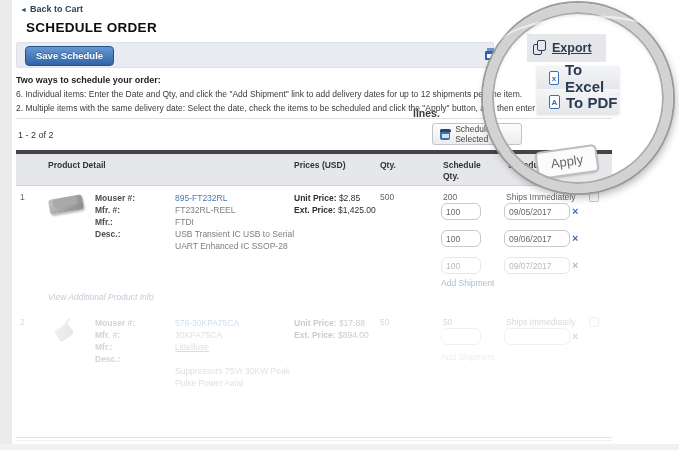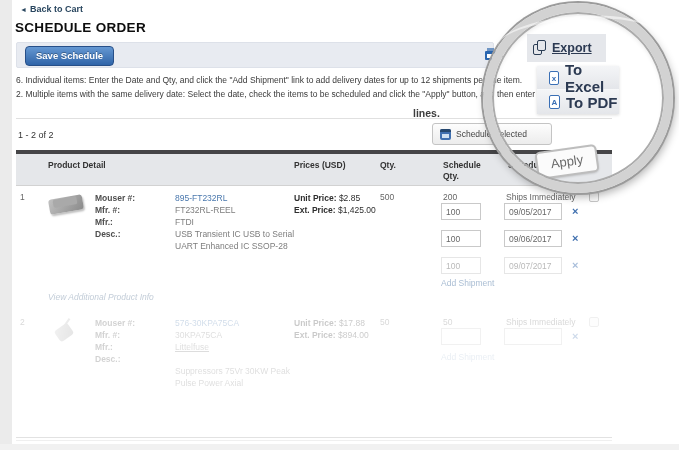--- a/index.html
+++ b/index.html
@@ -9,21 +9,21 @@
     background:#ffffff;
     position:relative;
     overflow:hidden;
     color:#333;
   }
   .edge-left { position:absolute; left:0; top:0; width:12px; height:450px; background:#ebebeb; }
   .edge-bottom { position:absolute; left:0; top:444px; width:679px; height:6px; background:#f1f1f1; }
 
   .back-link { position:absolute; left:20px; top:4px; font-size:9px; font-weight:bold; color:#29465f; cursor:pointer; }
   .back-link .tri { font-size:7px; margin-right:3px; color:#29465f; }
-  .page-title { position:absolute; left:15px; top:20px; font-size:13.5px; font-weight:bold; color:#0d0d0d; letter-spacing:.3px; }
+  .page-title { position:absolute; left:26px; top:20px; font-size:13.5px; font-weight:bold; color:#0d0d0d; letter-spacing:.3px; }
 
   .toolbar { position:absolute; left:16px; top:42px; width:478px; height:26px; background:#e8ebf1; border:1px solid #dde1e9; border-radius:2px; }
   .save-btn {
     position:absolute; left:8px; top:3px; height:20px; padding:0 10px;
     background:linear-gradient(#6598d2,#2f64a8); border:1px solid #274f88; border-radius:4px;
     color:#fff; font-size:9.5px; font-weight:bold; line-height:18px; text-shadow:0 -1px 0 rgba(0,0,0,.3); cursor:pointer;
   }
   .print-area { position:absolute; left:485px; top:50px; font-size:9px; color:#333; white-space:nowrap; }
   .printer-icon { display:inline-block; width:11px; height:9px; background:#2a66b0; border-radius:1px; position:relative; top:1px; margin-right:3px; }
   .printer-icon::before { content:""; position:absolute; left:2px; top:-3px; width:7px; height:3px; background:#6f95c4; }
@@ -32,21 +32,21 @@
 
   .instructions { position:absolute; left:16px; top:75px; width:602px; }
   .instr-head { font-size:9px; font-weight:bold; color:#222; margin-bottom:4px; white-space:nowrap; }
   .instr-line { font-size:8.5px; color:#3a3a3a; margin-bottom:4px; white-space:nowrap; overflow:hidden; }
   .lines-frag { position:absolute; left:413px; top:107px; font-size:10.5px; font-weight:bold; color:#3c3c3c; z-index:5; }
 
   .divider { position:absolute; left:16px; top:118px; width:596px; height:1px; background:#e0e0e0; }
   .pagination { position:absolute; left:18px; top:130px; font-size:9px; color:#333; }
 
   .sched-sel-btn {
-    position:absolute; left:432px; top:123px; width:120px; height:22px;
+    position:absolute; left:432px; top:123px; width:90px; height:22px;
     background:linear-gradient(#fdfdfd,#ececec); border:1px solid #c4c4c4; border-radius:3px;
     display:flex; align-items:center; padding-left:7px; cursor:pointer; z-index:2;
   }
   .cal-icon { width:11px; height:11px; background:#3f6fb0; border-radius:2px; position:relative; margin-right:5px; }
   .cal-icon::before { content:""; position:absolute; left:0; top:0; width:11px; height:3px; background:#25476e; border-radius:2px 2px 0 0; }
   .cal-icon::after { content:""; position:absolute; left:2px; top:5px; width:7px; height:4px;
     background:linear-gradient(#cfe0f2,#cfe0f2); box-shadow:0 0 0 0 #fff; }
   .sched-sel-btn span { font-size:8.5px; color:#444; }
 
   .tbl-topbar { position:absolute; left:16px; top:150px; width:596px; height:4px; background:#454547; }
@@ -65,25 +65,25 @@
 
   .chip-img { position:absolute; left:46px; top:194px; width:42px; height:24px; }
   .chip-body { position:absolute; left:3px; top:3px; width:34px; height:15px; background:linear-gradient(135deg,#c2c2c2,#8a8a8a); border-radius:3px; transform:rotate(-10deg); box-shadow:1px 2px 2px rgba(0,0,0,.25); }
   .chip-top { position:absolute; left:7px; top:4px; width:24px; height:8px; background:#a9a9a9; border-radius:2px; transform:rotate(-10deg); }
 
   .diode-img { position:absolute; left:52px; top:318px; width:30px; height:28px; }
   .diode-body { position:absolute; left:4px; top:8px; width:16px; height:13px; background:linear-gradient(135deg,#c9c9c9,#9b9b9b); border-radius:3px; transform:rotate(-35deg); }
   .diode-lead { position:absolute; left:12px; top:-1px; width:1.5px; height:16px; background:#b5b5b5; transform:rotate(35deg); }
 
   input.qty-input, input.date-input {
-    position:absolute; height:17px; border:1px solid #c9c9c9; border-radius:0;
+    position:absolute; height:17px; border:1px solid #c9c9c9; border-radius:6px;
     font-family:"Liberation Sans",sans-serif; font-size:8.5px; color:#666; padding-left:4px; background:#fff;
   }
   .qty-input { width:40px; left:441px; }
-  .date-input { width:58px; left:504px; }
+  .date-input { width:66px; left:504px; }
   .del-x { position:absolute; left:572px; width:10px; font-size:11px; font-weight:bold; color:#3f6fae; cursor:pointer; line-height:10px; }
   .pending { opacity:.45; }
   .add-shipment { position:absolute; left:441px; font-size:8.5px; color:#a9bdd3; cursor:pointer; }
   .chkbox { position:absolute; left:589px; width:10px; height:10px; border:1px solid #c6c6c6; border-radius:2px; background:#fbfbfb; cursor:pointer; }
 
   .view-additional { position:absolute; left:48px; top:292px; font-size:8.5px; font-style:italic; color:#c3cdd8; cursor:pointer; }
 
   .row2-wrap { position:absolute; left:0; top:0; width:679px; height:450px; opacity:.25; }
 
   .bottom-line1 { position:absolute; left:16px; top:437px; width:596px; height:1px; background:#e2e2e2; }
@@ -137,20 +137,21 @@
 
 <div class="toolbar">
   <button class="save-btn">Save Schedule</button>
 </div>
 <div class="print-area">
   <span class="printer-icon"></span><span>Print</span>
 </div>
 <div class="print-cover"></div>
 
 <div class="instructions">
+  <div class="instr-head">Two ways to schedule your order:</div>
   <div class="instr-line">6. Individual items: Enter the Date and Qty, and click the "Add Shipment" link to add delivery dates for up to 12 shipments per line item.</div>
   <div class="instr-line">2. Multiple items with the same delivery date: Select the date, check the items to be scheduled and click the "Apply" button, and then enter quantities</div>
 </div>
 
 <div class="divider"></div>
 <div class="pagination">1 - 2 of 2</div>
 
 <div class="sched-sel-btn">
   <span class="cal-icon"></span>
   <span>Schedule Selected</span>

